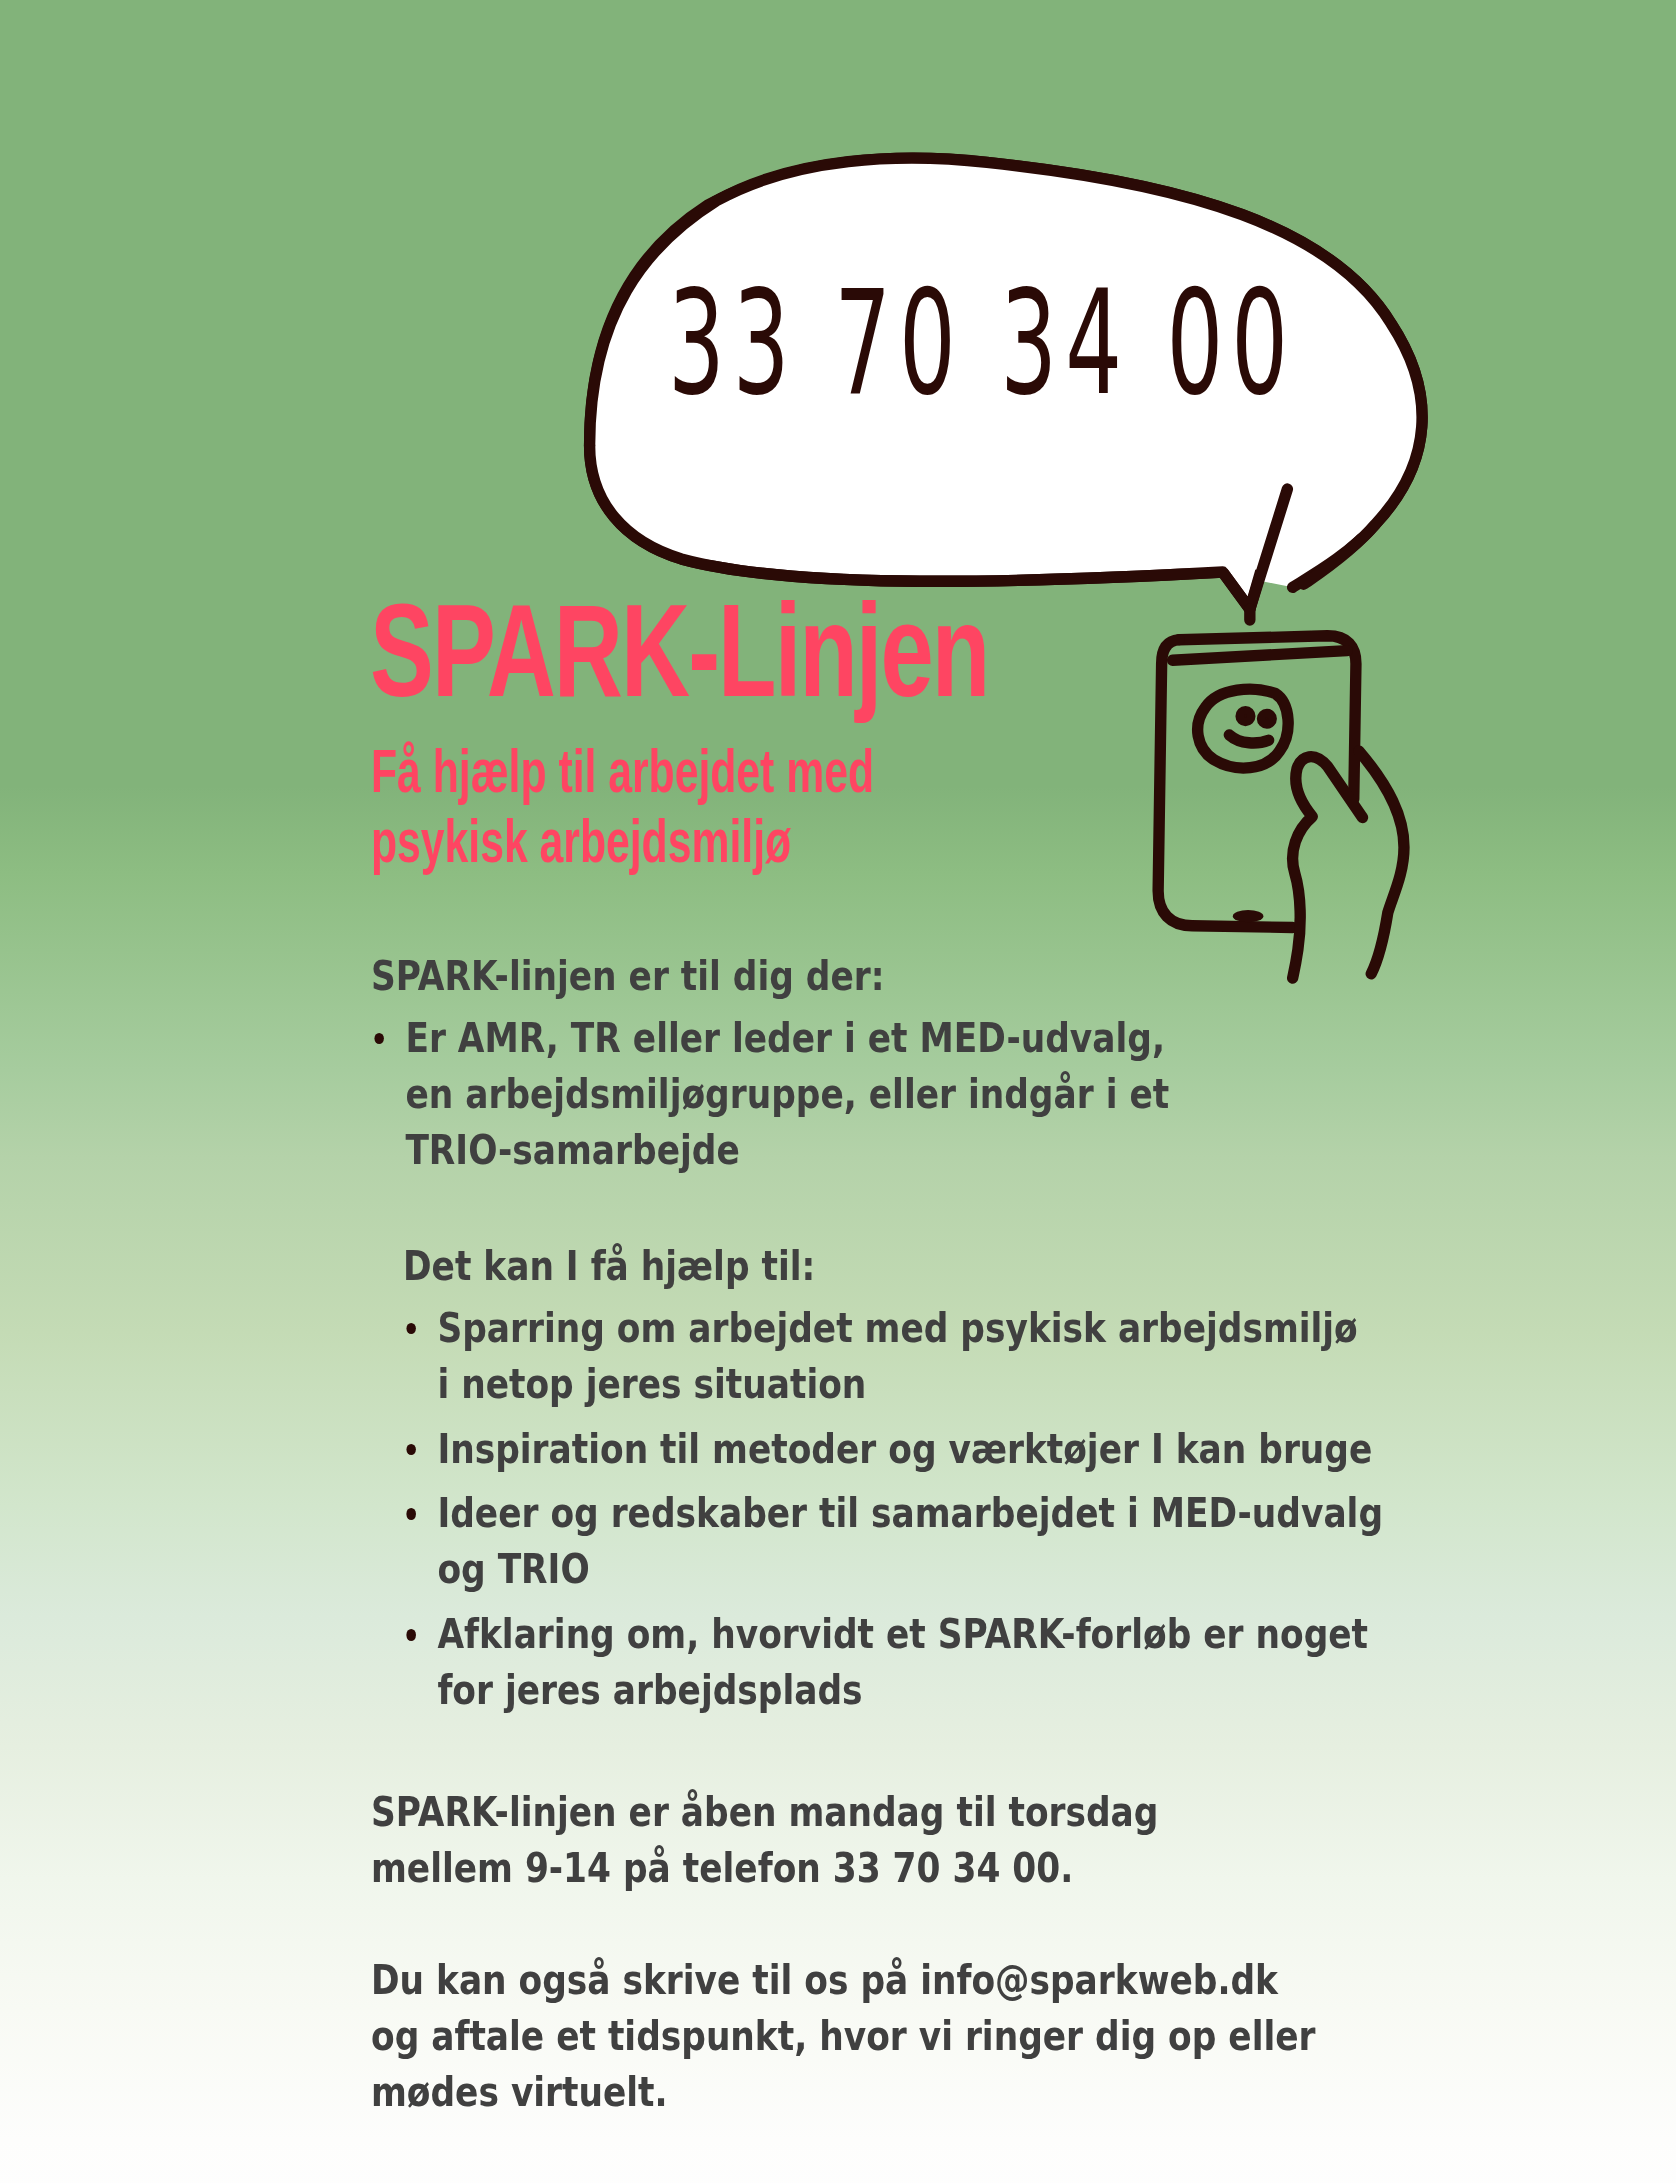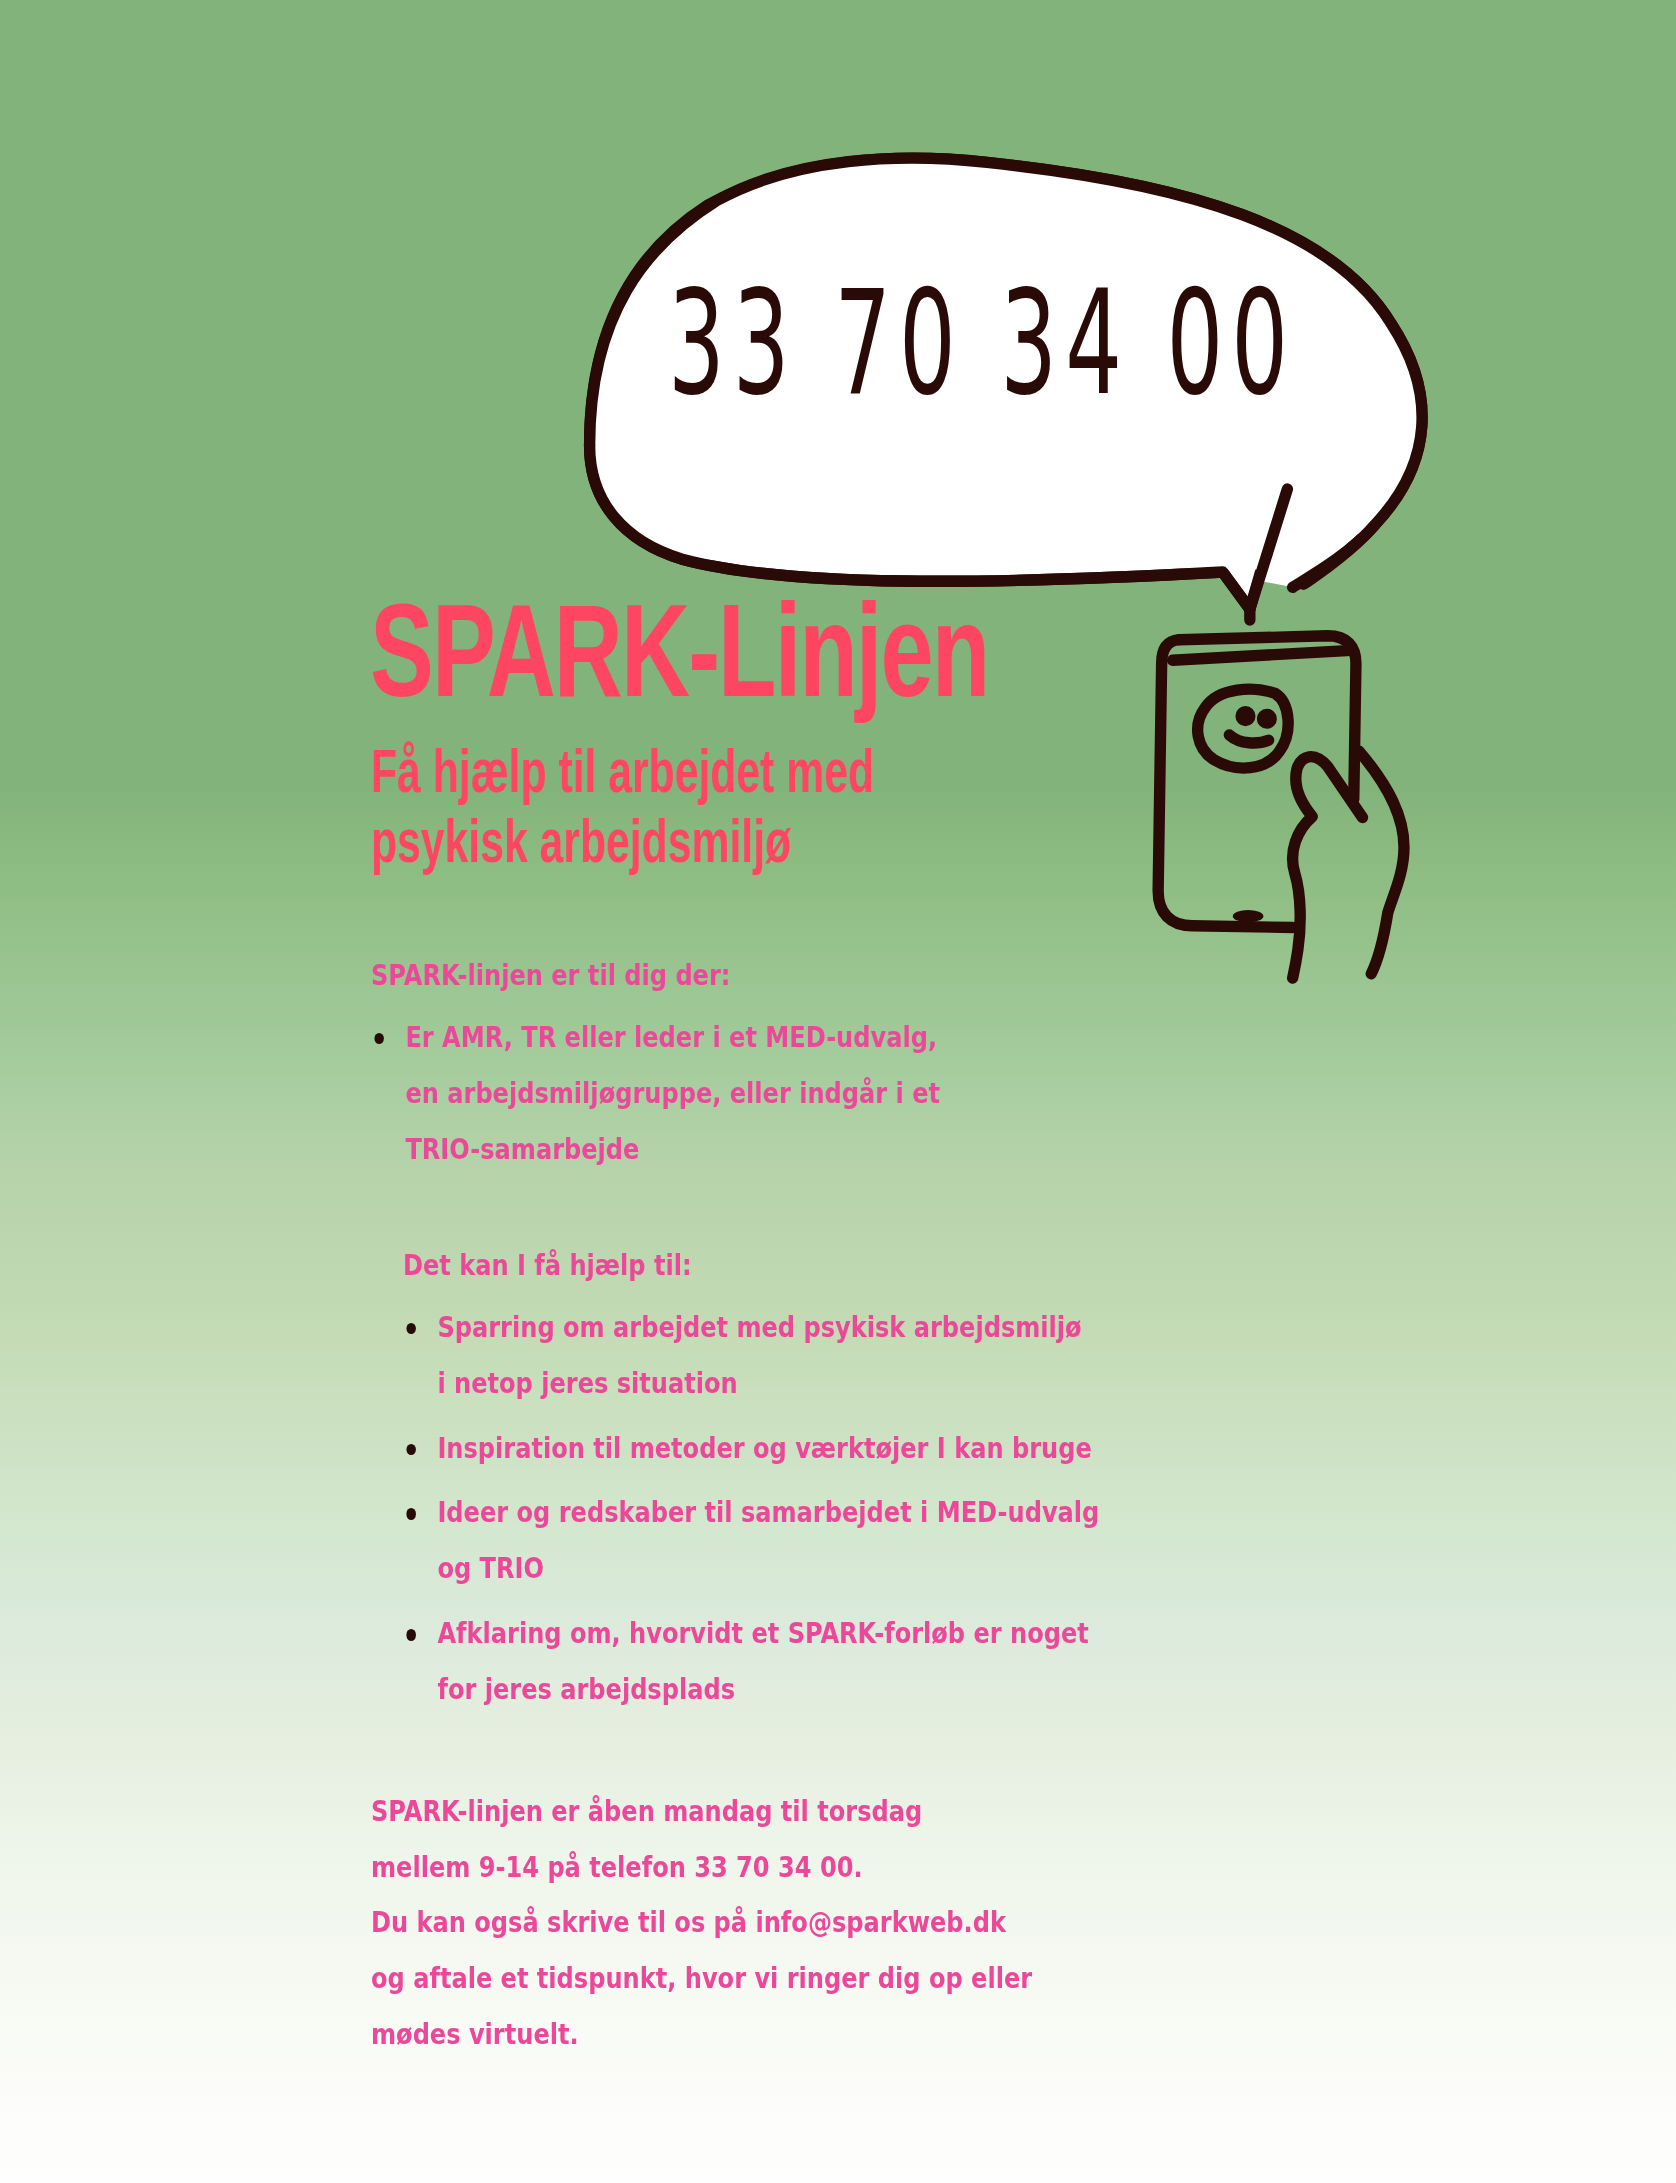--- a/index.html
+++ b/index.html
@@ -31,21 +31,21 @@
   }
   .subtitle {
     position: absolute; left: 371px; top: 736px;
     font-family: "Liberation Sans", sans-serif; font-weight: 700;
     font-size: 61px; line-height: 70px; color: #fe4562;
     transform: scaleX(0.70); transform-origin: left top; white-space: nowrap;
   }
   .body-text {
     position: absolute; left: 371px; width: 1135px;
     font-family: "DejaVu Sans", sans-serif; font-weight: 700;
-    font-size: 28px; line-height: 56px; color: #ec4899;
+    font-size: 40px; line-height: 56px; color: #404040;
   }
   .squish { display: inline-block; transform: scaleX(0.86); transform-origin: left top; white-space: nowrap; }
   .lead { margin: 0; }
   ul.bullets { list-style: none; margin: 6.1px 0 0 0; padding: 0; }
   ul.bullets li { position: relative; padding-left: 40px; margin-bottom: 8.7px; }
   ul.bullets li::before {
     content: ""; position: absolute; left: 3.5px; top: 23px;
     width: 11.4px; height: 11.4px; border-radius: 50%; background: #2a0a06;
   }
   .line { display: block; }
@@ -143,20 +143,20 @@
   </div>
 </div>
 
 <div class="body-text bold-block" style="top: 1784px;">
   <div class="squish">
     <span class="line">SPARK-linjen er åben mandag til torsdag</span>
     <span class="line">mellem 9-14 på telefon 33 70 34 00.</span>
   </div>
 </div>
 
-<div class="body-text" style="top: 1895px;">
+<div class="body-text" style="top: 1952px;">
   <div class="squish">
     <span class="line"><span>Du kan også skrive til os på </span><a class="link">info@sparkweb.dk</a></span>
     <span class="line">og aftale et tidspunkt, hvor vi ringer dig op eller</span>
     <span class="line">mødes virtuelt.</span>
   </div>
 </div>
 
 
 </body></html>

